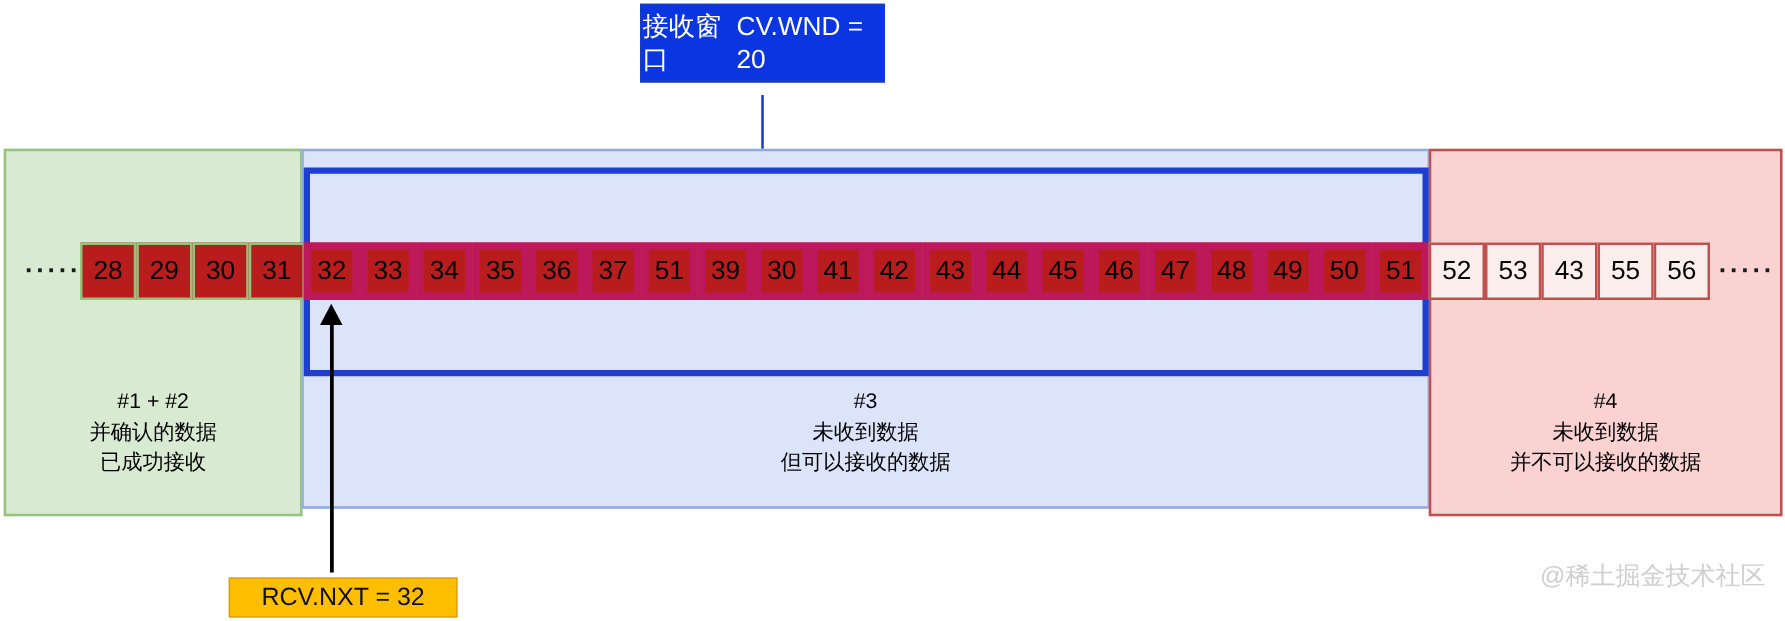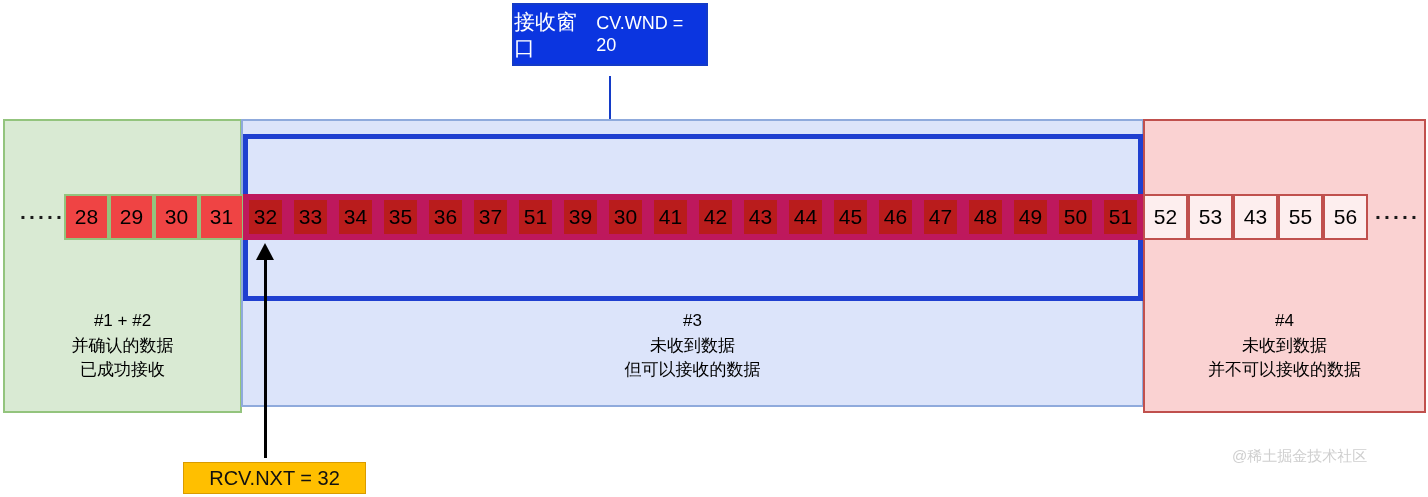--- a/index.html
+++ b/index.html
@@ -30,21 +30,21 @@
     box-sizing: border-box;
     color: #ffffff;
     display: flex;
     flex-direction: row;
     align-items: center;
     justify-content: center;
     line-height: 1.22;
     font-size: 21px;
   }
   .callout .l1 { font-size: 21px; }
-  .callout .l2 { font-size: 18px; }
+  .callout .l2 { font-size: 21px; }
 
   .callout-stem {
     position: absolute;
     left: 609px;
     top: 76px;
     width: 2px;
     height: 50px;
     background: #143bc7;
   }
   .callout-head {
@@ -106,21 +106,21 @@
     display: flex;
     align-items: stretch;
   }
   .cell {
     box-sizing: border-box;
     display: flex;
     align-items: center;
     justify-content: center;
     font-size: 21px;
     color: #000000;
-    background: #ef4444;
+    background: #b91c1c;
   }
   .cell-green { border: 2px solid #93c47d; width: 45px; }
   .cell-blue  { border: 6px solid #be185d; width: 45px; background: #b91c1c; }
   .cell-red   { border: 2px solid #c0504d; width: 45px; background: #fdeeee; }
 
   .row-green { left: 64px; }
   .row-blue  { left: 243px; }
   .row-red   { left: 1143px; justify-content: center; }
 
   .dots {
@@ -179,21 +179,21 @@
     border-left: 9px solid transparent;
     border-right: 9px solid transparent;
     border-bottom: 17px solid #000000;
   }
 
   
   .watermark {
     position: absolute;
     left: 1232px;
     top: 447px;
-    font-size: 15px;
+    font-size: 20px;
     color: #cfcfcf;
   }
 </style>
 </head>
 <body>
 
 <div id="stage">
 
   <div class="callout">
     <div class="l1">接收窗口</div>

